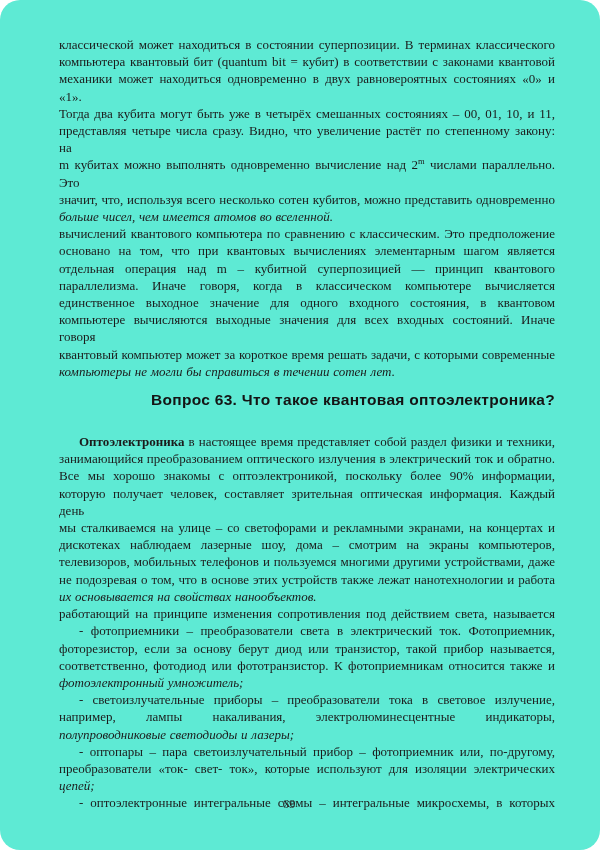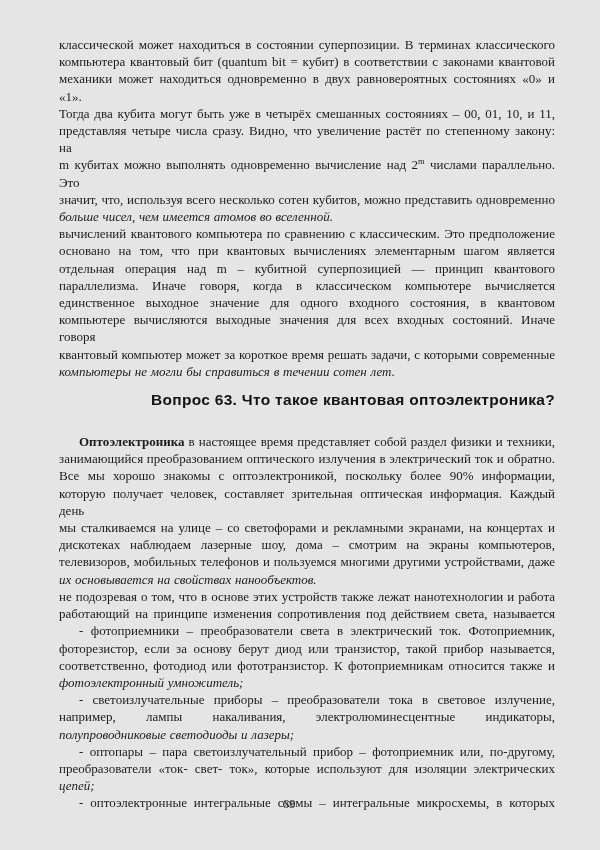--- a/index.html
+++ b/index.html
@@ -4,24 +4,25 @@
 <style>
   html, body {
     margin: 0;
     padding: 0;
     background: #ffffff;
   }
   .page {
     position: relative;
     width: 600px;
     height: 850px;
-    background: #e5e5e5;
+    background: #5eead4;
     font-family: "Liberation Serif", serif;
     color: #1b1b1b;
     overflow: hidden;
+    border-radius: 20px;
   }
   .content {
     position: absolute;
     left: 59px;
     top: 36px;
     width: 496px;
   }
   .block {
     margin: 0;
   }
@@ -95,22 +96,22 @@
       </div>
       <div class="heading">Вопрос 63. Что такое квантовая оптоэлектроника?</div>
       <div class="block indent">
         <div class="line first"><b>Оптоэлектроника</b> в настоящее время представляет собой раздел физики и техники,</div>
         <div class="line">занимающийся преобразованием оптического излучения в электрический ток и обратно.</div>
         <div class="line">Все мы хорошо знакомы с оптоэлектроникой, поскольку более 90% информации,</div>
         <div class="line">которую получает человек, составляет зрительная оптическая информация. Каждый день</div>
         <div class="line">мы сталкиваемся на улице – со светофорами и рекламными экранами, на концертах и</div>
         <div class="line">дискотеках наблюдаем лазерные шоу, дома – смотрим на экраны компьютеров,</div>
         <div class="line">телевизоров, мобильных телефонов и пользуемся многими другими устройствами, даже</div>
+        <div class="line">не подозревая о том, что в основе этих устройств также лежат нанотехнологии и работа</div>
         <div class="line last">их основывается на свойствах нанообъектов.</div>
-        <div class="line">не подозревая о том, что в основе этих устройств также лежат нанотехнологии и работа</div>
       </div>
       <div class="block indent">
       </div>
       <div class="block indent">
         <div class="line">работающий на принципе изменения сопротивления под действием света, называется</div>
         <div class="line first">- фотоприемники – преобразователи света в электрический ток. Фотоприемник,</div>
         <div class="line">фоторезистор, если за основу берут диод или транзистор, такой прибор называется,</div>
         <div class="line">соответственно, фотодиод или фототранзистор. К фотоприемникам относится также и</div>
         <div class="line last">фотоэлектронный умножитель;</div>
       </div>

